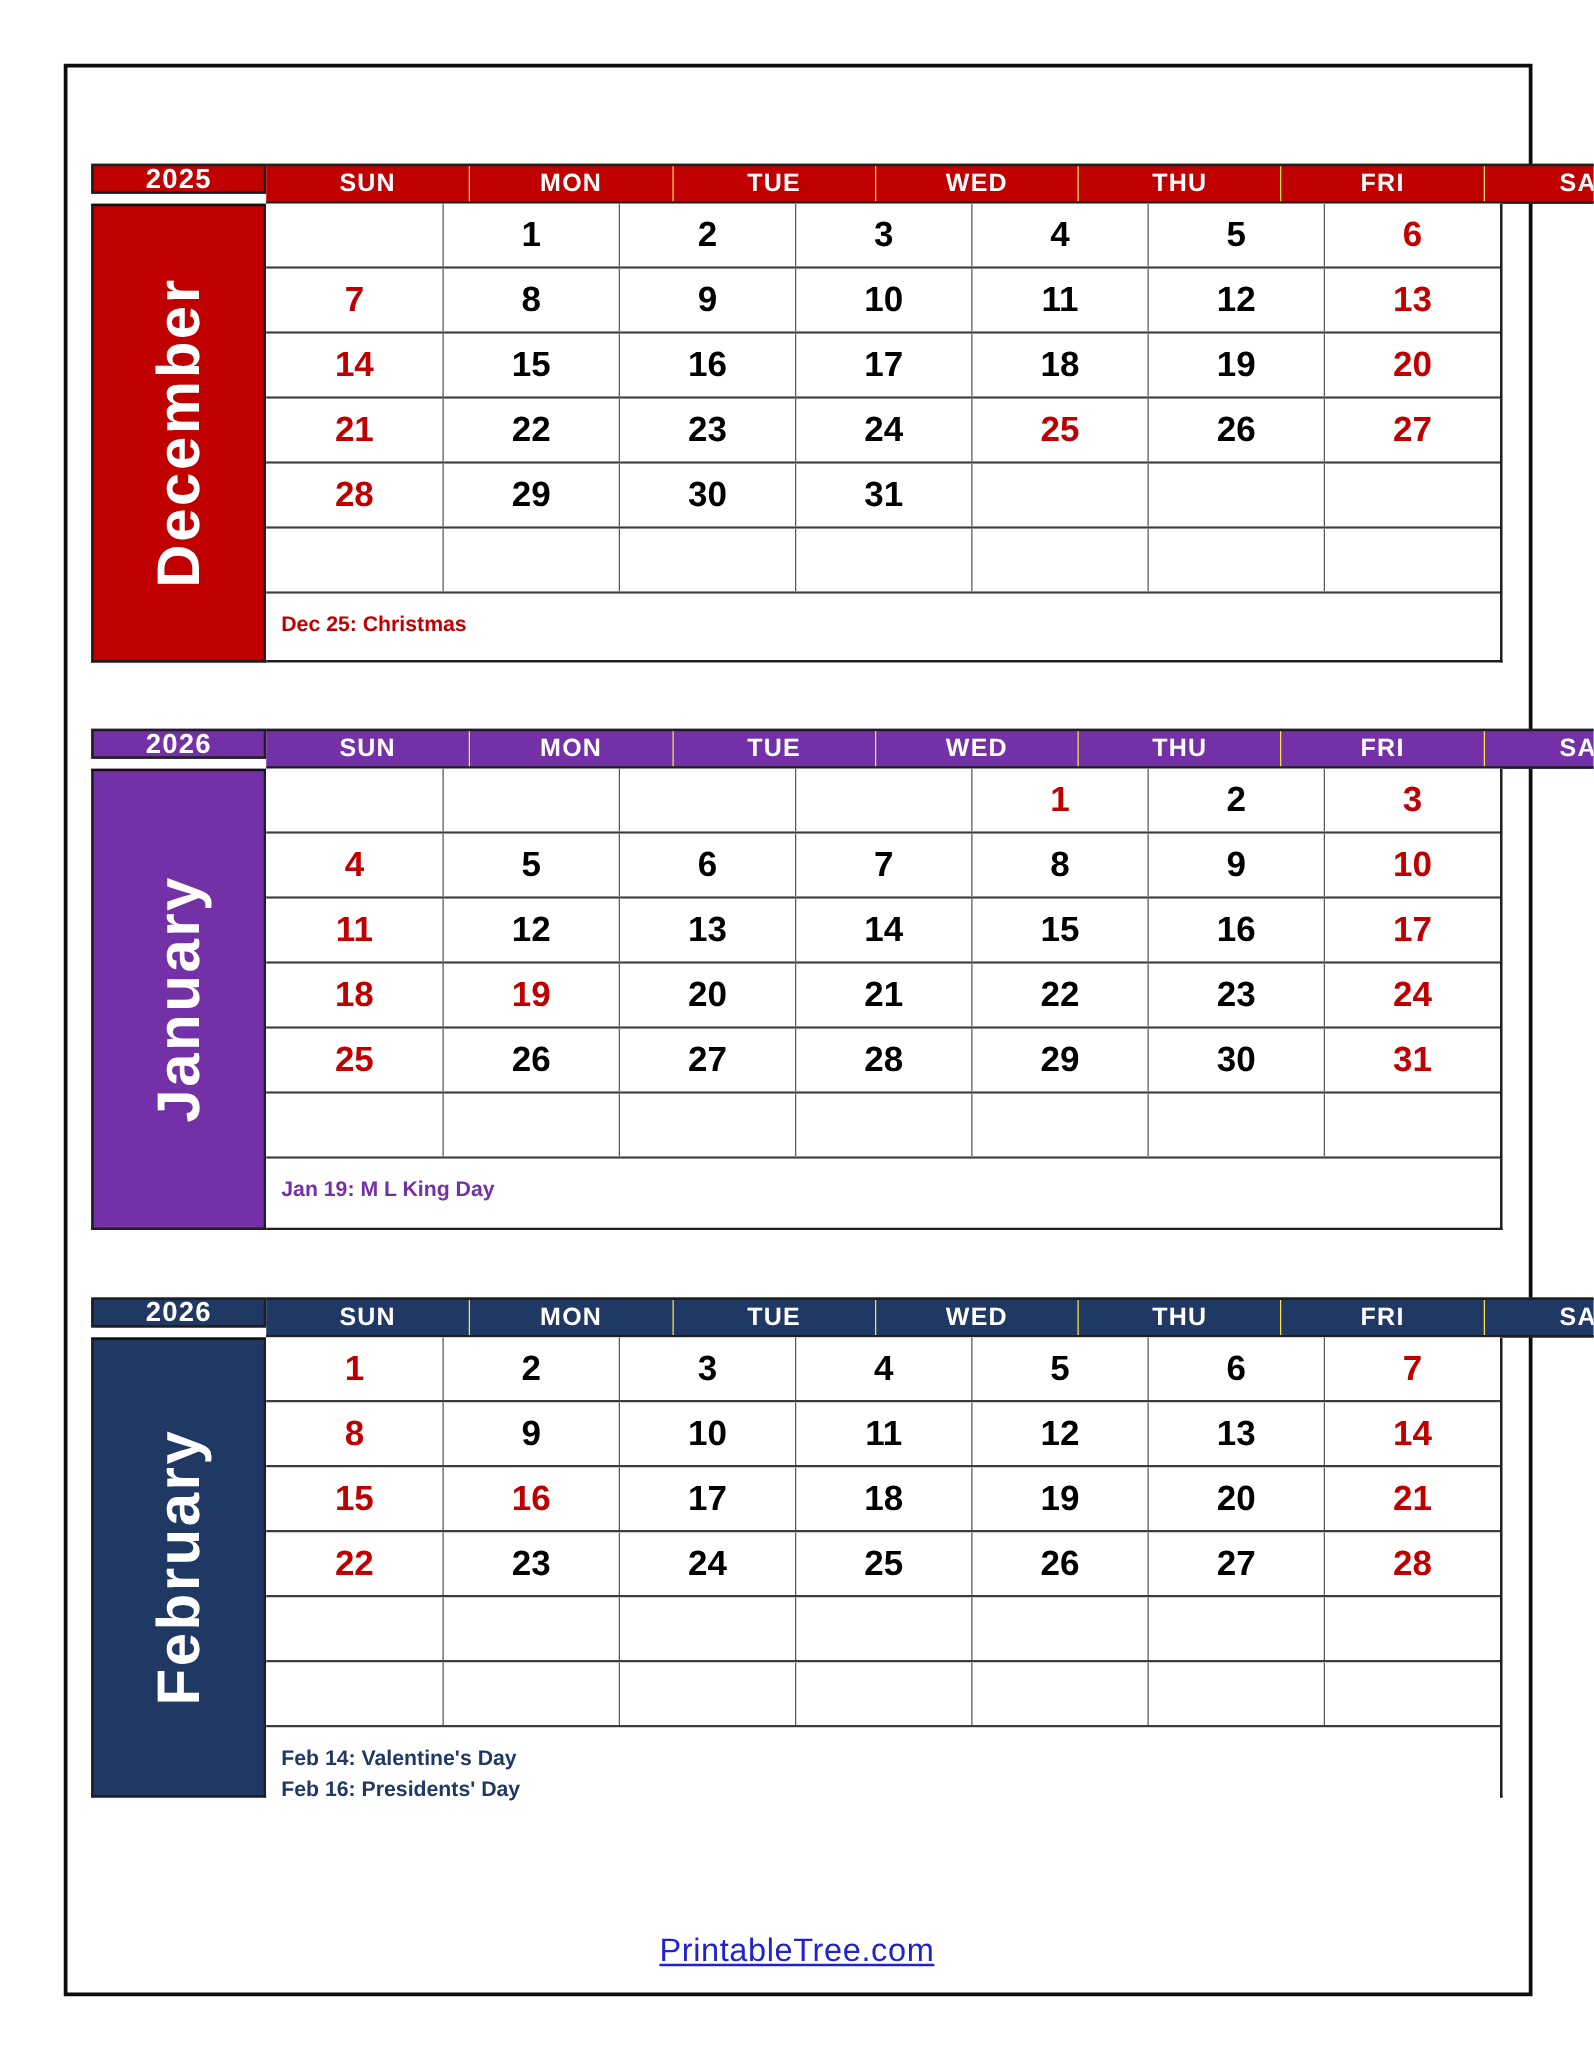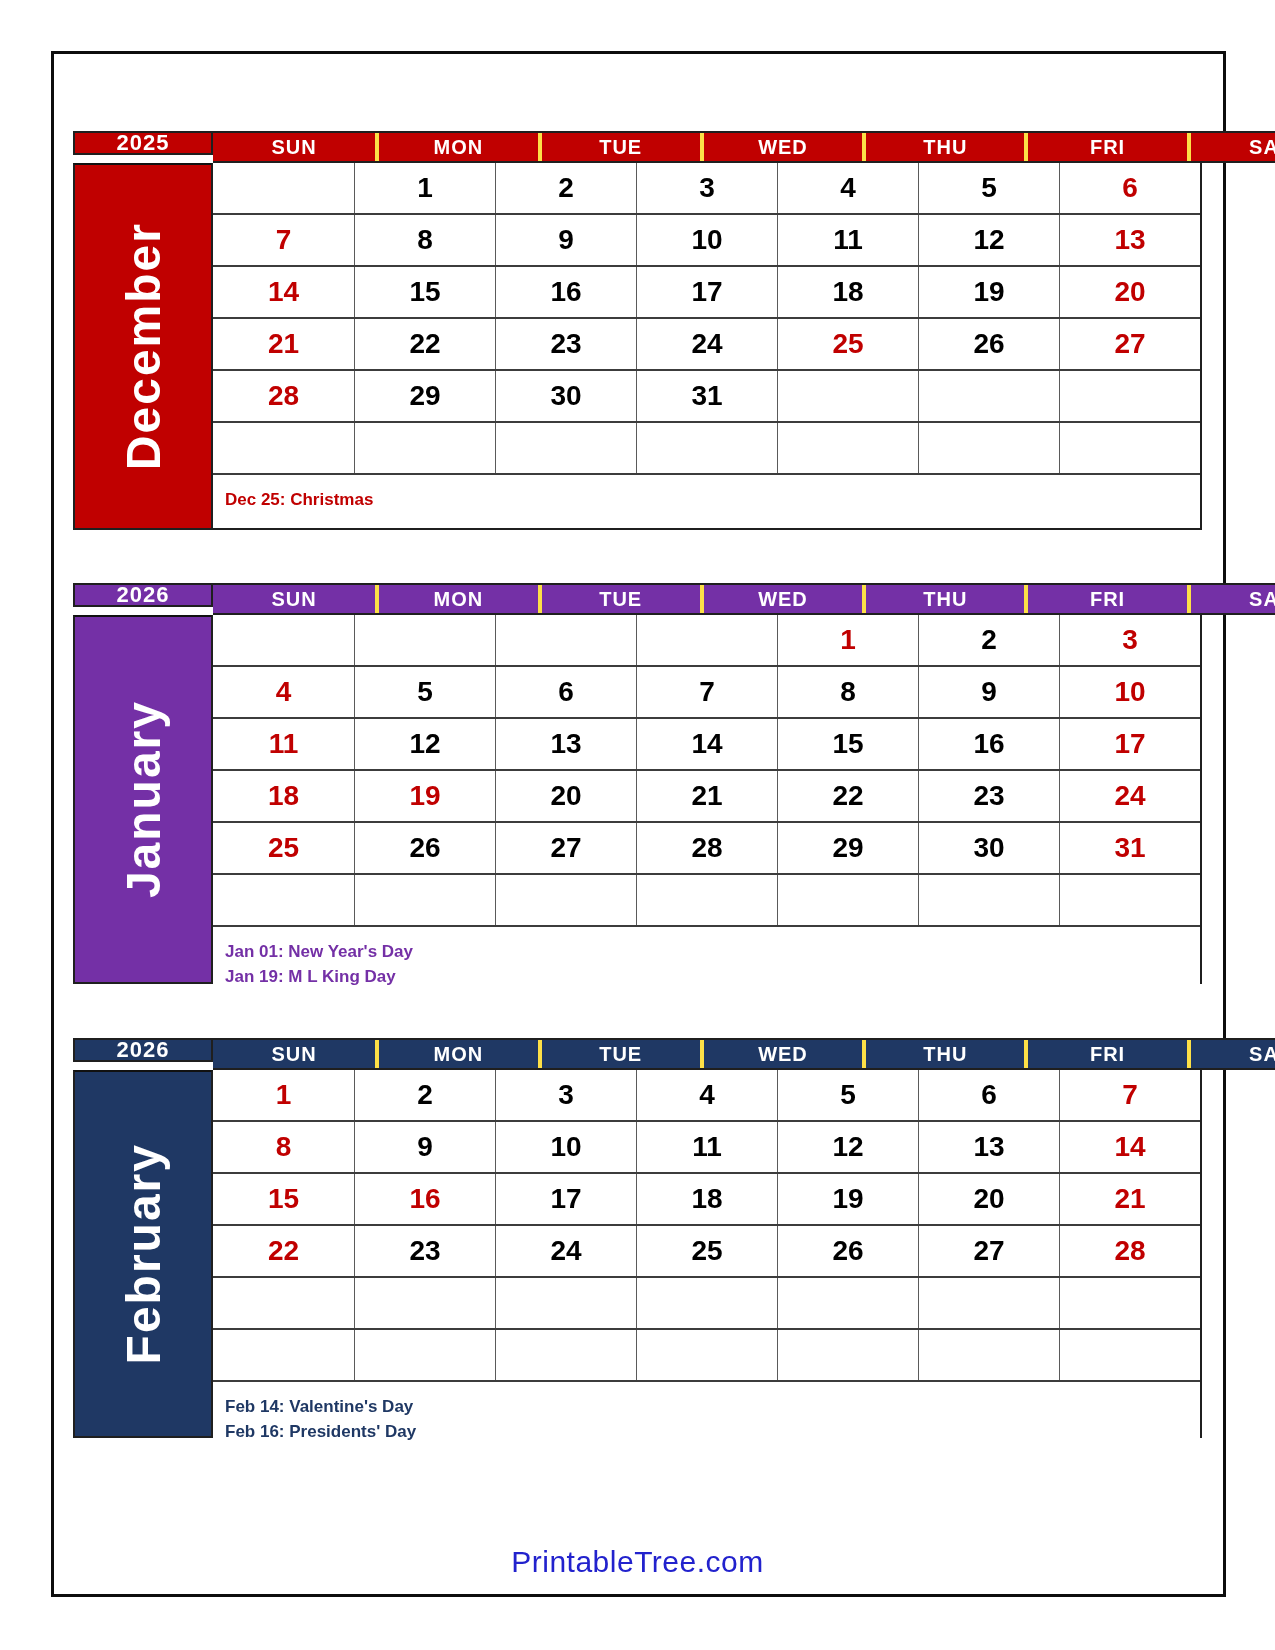--- a/index.html
+++ b/index.html
@@ -23,21 +23,21 @@
   }
   .month .day-headers {
     position:absolute; left:140px; top:0; width:1138px; height:32px;
     background:var(--theme);
     display:grid; grid-template-columns:repeat(7,1fr);
     border:2px solid #1f1f1f; border-left:none; box-sizing:border-box;
   }
   .dh-cell {
     color:#ffffff; font-weight:bold; font-size:20px; letter-spacing:1px;
     display:flex; align-items:center; justify-content:center;
-    border-left:4px solid #fde047;
+    border-left:1px solid #fde047;
   }
   .dh-cell:first-child { border-left:none; }
   .month .sidebar {
     position:absolute; left:0; top:32px; width:140px; bottom:0;
     background:var(--theme);
     border:2px solid #1f1f1f; border-top:2px solid #111; box-sizing:border-box;
     display:flex; align-items:center; justify-content:center;
   }
   .month-name {
     writing-mode:vertical-rl; transform:rotate(180deg);
@@ -68,21 +68,21 @@
   }
   .note-line {
     color:var(--theme); font-weight:bold; font-size:17px; line-height:1.45;
   }
   
   .footer {
     position:absolute; left:0; top:1545px; width:1275px;
     text-align:center;
   }
   .footer-link {
-    color:var(--link-color); font-size:30px; 
+    color:var(--link-color); font-size:26px; text-decoration:underline;
     cursor:pointer; letter-spacing:0.5px;
   }
 </style>
 </head>
 <body>
 
 <div class="canvas">
 
   <div class="page-border"></div>
 
@@ -228,21 +228,20 @@
             <div class="day-cell"></div>
             <div class="day-cell"></div>
             <div class="day-cell"></div>
             <div class="day-cell"></div>
             <div class="day-cell"></div>
             <div class="day-cell"></div>
             <div class="day-cell"></div>
           </div>
         </div>
       <div class="note-cell">
-          <div class="note-line">Jan 01: New Year's Day</div>
           <div class="note-line">Jan 19: M L King Day</div>
         </div>
     </div>
   </section>
 
   <section class="month" style="top: 1038px; height: 400px; --theme: #1F3864;">
     <div class="year-cell">2026</div>
     <div class="day-headers">
         <div class="dh-cell">SUN</div>
         <div class="dh-cell">MON</div>

